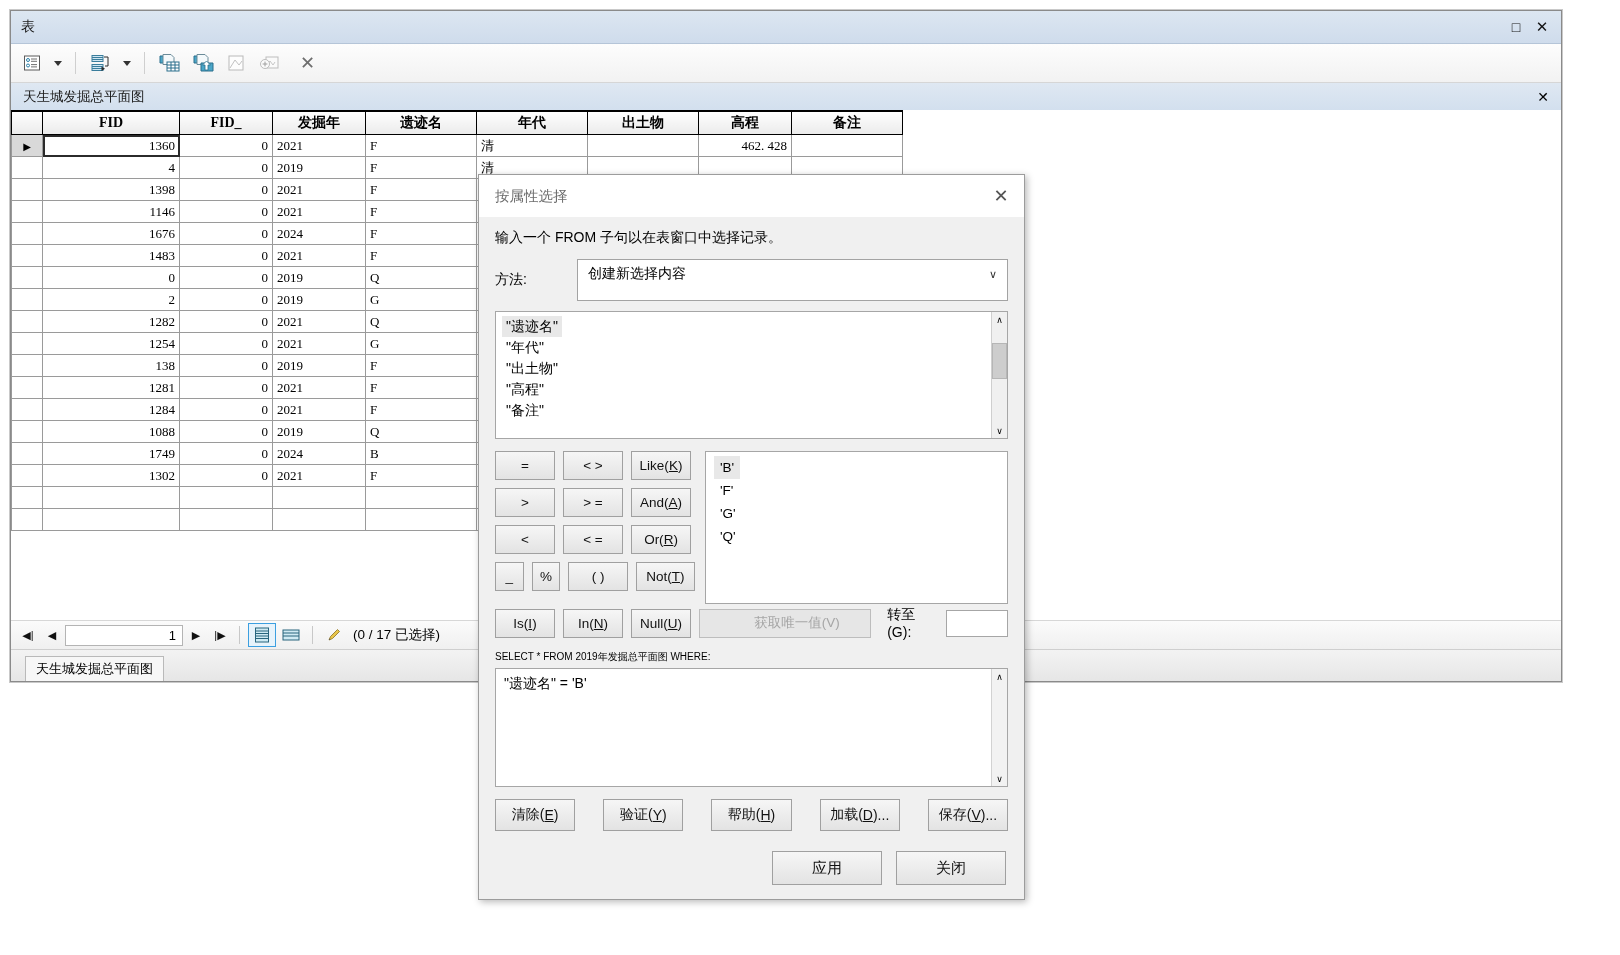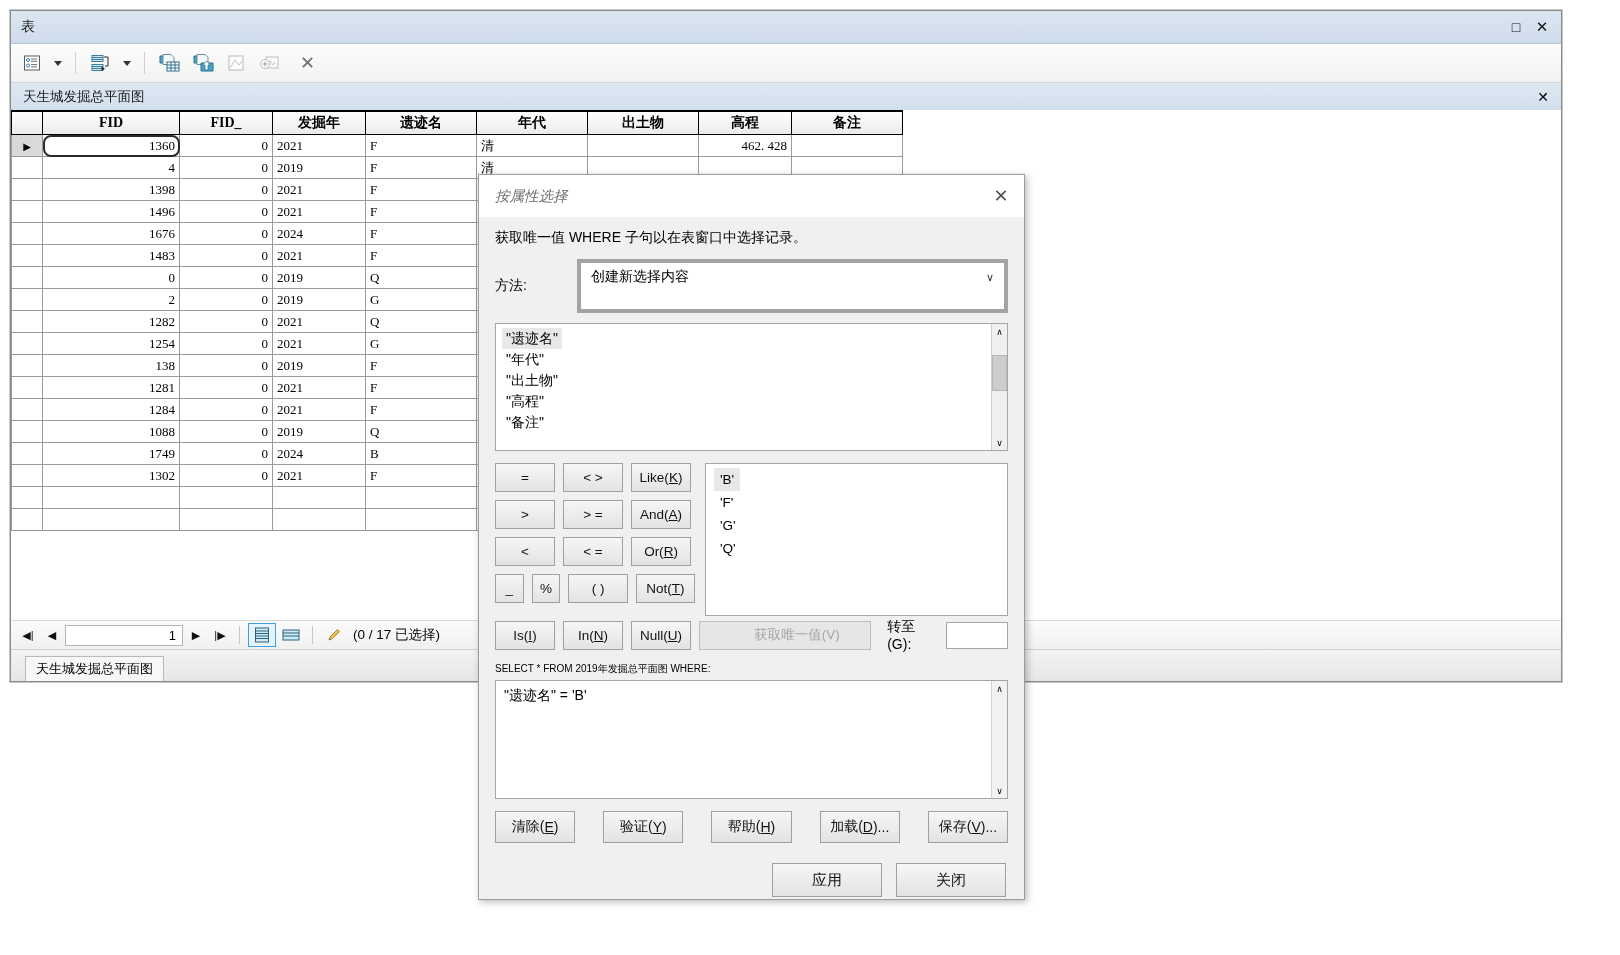--- a/index.html
+++ b/index.html
@@ -52,21 +52,21 @@
     font-family:"Liberation Serif","DejaVu Serif",serif;
     font-weight:bold;font-size:14px;height:22px;padding:0 2px;text-align:center;
   }
   table.grid td{
     border:1px solid #9a9a9a;height:21px;padding:0 4px;font-size:13px;
     font-family:"Liberation Serif","DejaVu Serif",serif;background:#fff;
     white-space:nowrap;overflow:hidden;
   }
   td.sel-col{width:22px;background:#e4e4e4;border:1px solid #8d8d8d;padding:0;text-align:center;}
   th.sel-col{width:22px;background:#e4e4e4;border:1px solid #000;}
-  td.num{text-align:right;border-radius:8px;}
+  td.num{text-align:right;}
   td.txt{text-align:left;}
   tr.cur td.sel-col{background:#d9d9d9;}
   td.curcell{outline:2px solid #2b2b2b;outline-offset:-2px;}
   .rowmark{font-size:10px;line-height:1;}
 
   
   #navbar{
     position:absolute;left:0;right:0;bottom:32px;height:28px;
     background:linear-gradient(#fbfbfb,#f0f0f0);border-top:1px solid #d7d7d7;
     display:flex;align-items:center;padding:0 6px;gap:2px;font-size:13px;
@@ -88,30 +88,30 @@
     height:24px;line-height:24px;padding:0 10px;background:#f7f7f7;
     border:1px solid #b9b9b9;border-bottom:none;font-size:13px;
   }
 
   
   #dialog{
     position:absolute;left:478px;top:174px;width:545px;height:724px;
     background:#f0f0f0;border:1px solid #9c9c9c;box-shadow:2px 2px 7px rgba(0,0,0,.28);
   }
   #dlg-title{height:42px;background:#fff;display:flex;align-items:center;padding:0 8px 0 16px;}
-  #dlg-title .t{flex:1;font-size:14.5px;color:#6d6d6d;font-style:italic;}
+  #dlg-title .t{flex:1;font-size:14.5px;color:#6d6d6d;}
   #dlg-close{width:30px;height:28px;display:flex;align-items:center;justify-content:center;
     font-size:18px;color:#555;font-weight:300;}
   #dlg-body{padding:0 16px;}
   .hint{font-size:14px;margin:12px 0 12px 0;}
   .row-method{display:flex;align-items:center;gap:10px;margin-bottom:10px;}
   .row-method .lbl{font-size:14px;width:72px;}
   .combo{
-    flex:1;height:28px;background:#fff;border:4px solid #a3a3a3;
-    display:flex;align-items:center;padding:0 4px 18px 10px;font-size:14px;
+    flex:1;height:28px;background:#fff;border:1px solid #a3a3a3;
+    display:flex;align-items:center;padding:0 4px 12px 10px;font-size:14px;
   }
   .combo .arrow{margin-left:auto;font-size:11px;color:#333;padding-right:6px;}
 
   .listbox{
     height:122px;background:#fff;border:1px solid #a6a6a6;position:relative;overflow:hidden;
     padding:4px 0 0 6px;
   }
   .listbox .li{font-size:14px;line-height:21px;padding:0 4px;display:inline-block;}
   .listbox .li.sel{background:#e8e8e8;}
   .lb-scroll{
@@ -294,21 +294,21 @@
             <td class="num" style="width: 84px;">0</td>
             <td class="txt" style="width: 84px;">2021</td>
             <td class="txt" style="width: 102px;">F</td>
             <td class="txt" style="width: 102px;">清</td>
             <td class="txt" style="width: 102px;"></td>
             <td class="num" style="width: 84px;"></td>
             <td class="txt" style="width: 102px;"></td>
           </tr>
           <tr>
             <td class="sel-col"></td>
-            <td class="num" style="width: 84px;">1496</td>
+            <td class="num" style="width: 84px;">1146</td>
             <td class="num" style="width: 84px;">0</td>
             <td class="txt" style="width: 84px;">2021</td>
             <td class="txt" style="width: 102px;">F</td>
             <td class="txt" style="width: 102px;">清</td>
             <td class="txt" style="width: 102px;"></td>
             <td class="num" style="width: 84px;"></td>
             <td class="txt" style="width: 102px;"></td>
           </tr>
           <tr>
             <td class="sel-col"></td>
@@ -506,21 +506,21 @@
   </div>
 </div>
 
 <div id="dialog">
   <div id="dlg-title">
     <span class="t">按属性选择</span>
     <span id="dlg-close">✕</span>
   </div>
 
   <div id="dlg-body">
-    <div class="hint">获取唯一值 WHERE 子句以在表窗口中选择记录。</div>
+    <div class="hint">输入一个 FROM 子句以在表窗口中选择记录。</div>
 
     <div class="row-method">
       <span class="lbl">方法:</span>
       <span class="combo">
         <span>创建新选择内容</span>
         <span class="arrow">∨</span>
       </span>
     </div>
 
     <div class="listbox">

